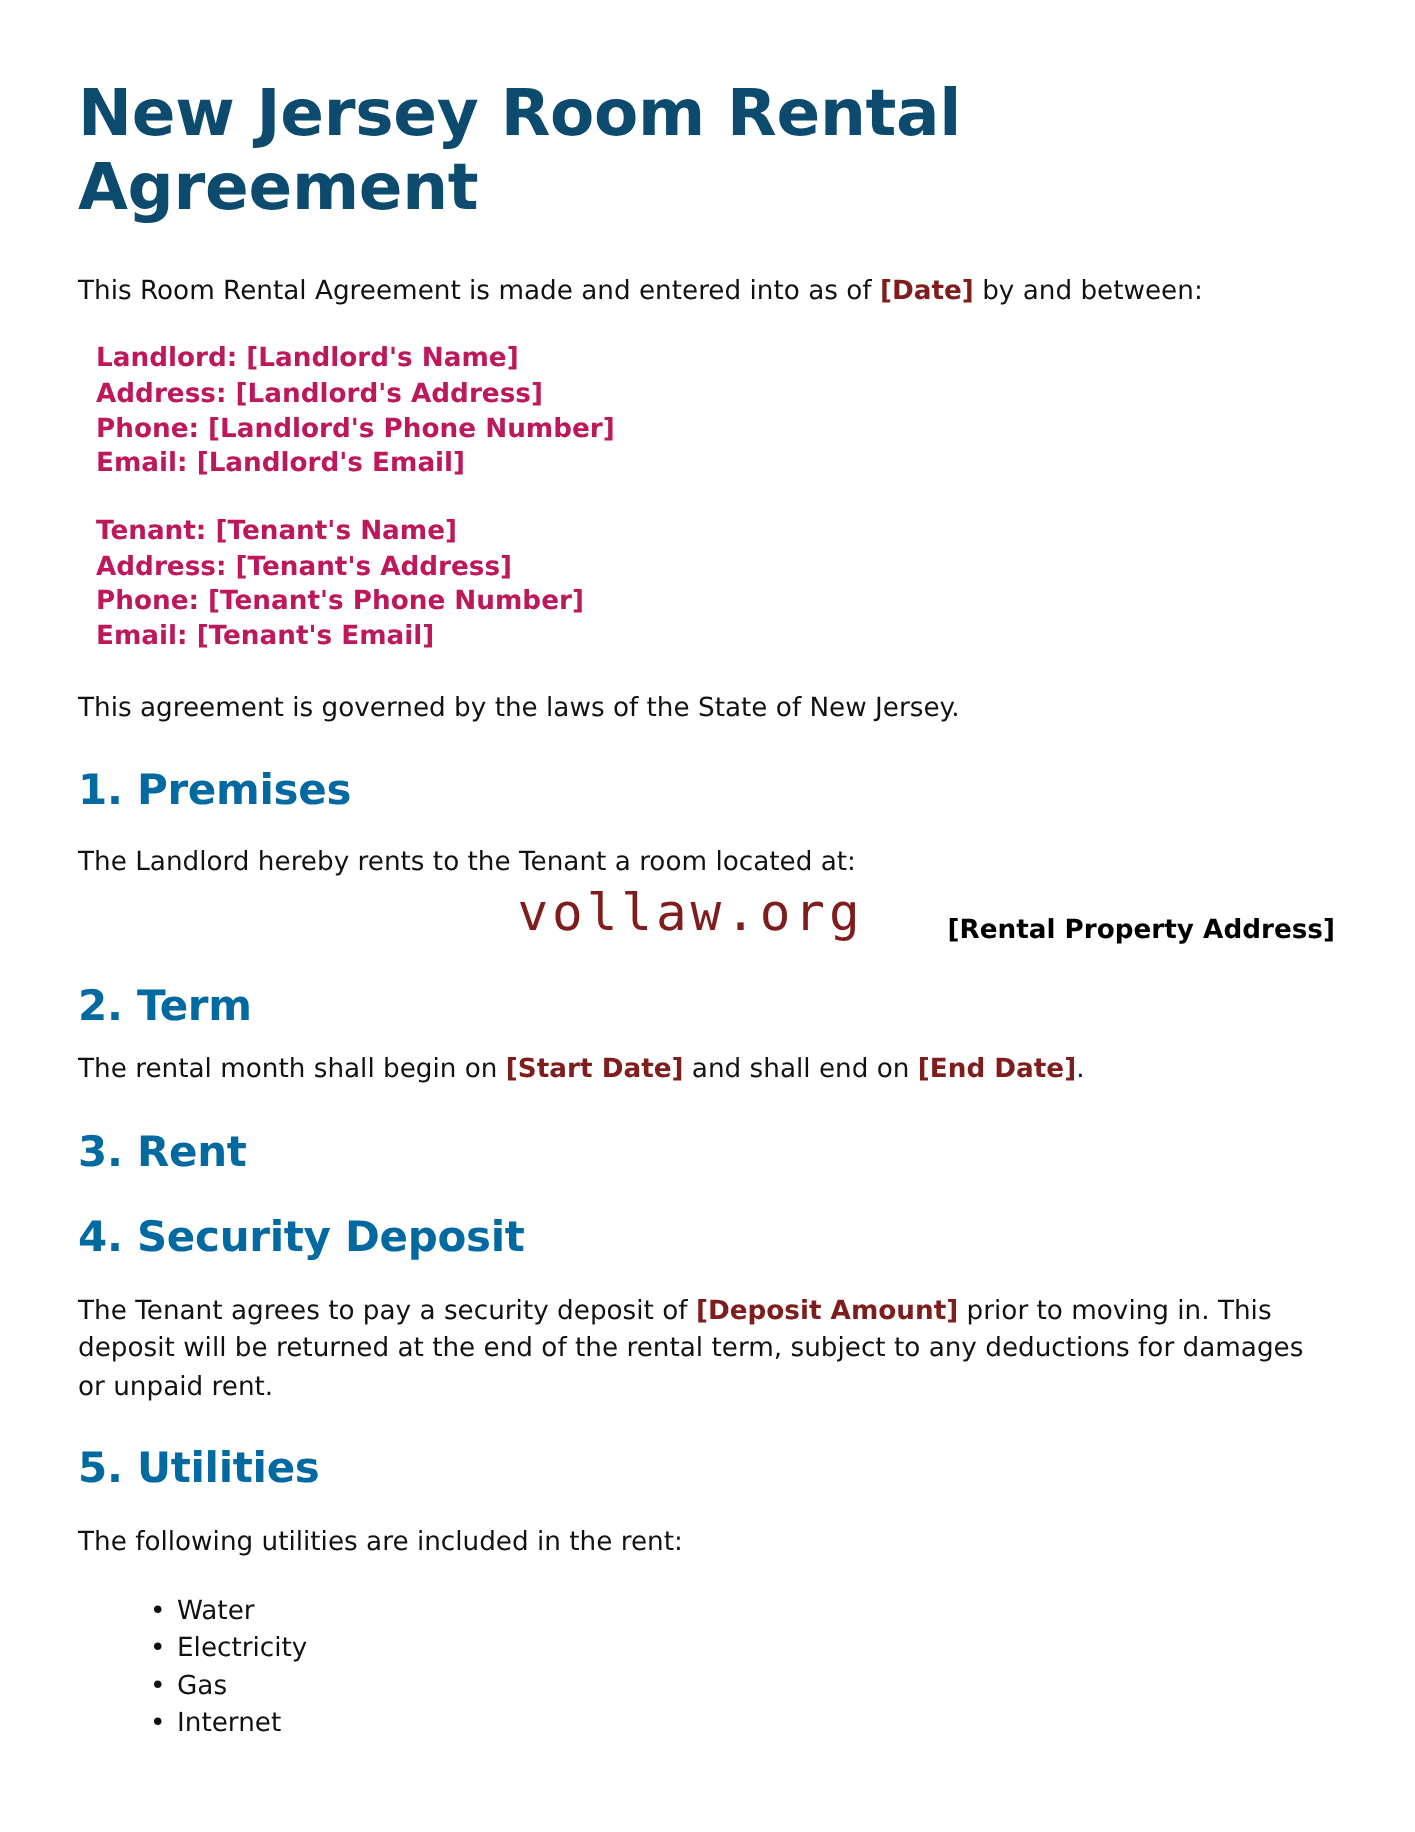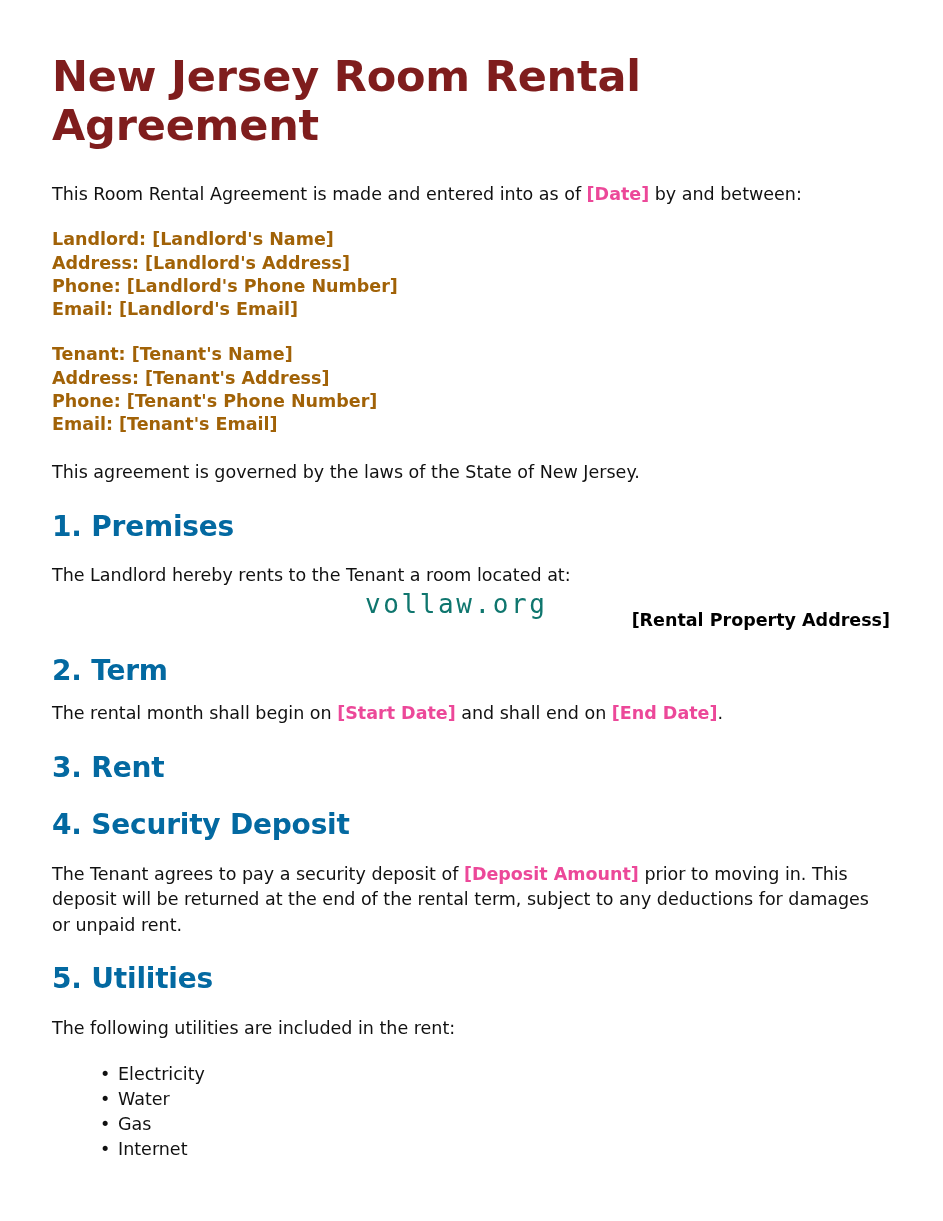--- a/index.html
+++ b/index.html
@@ -21,39 +21,39 @@
     padding: 52px 53px 0 52px;
     box-sizing: border-box;
     width: 943px;
   }
   .doc-title {
     font-size: 43px;
     font-weight: bold;
     line-height: 1.15;
     letter-spacing: -0.2px;
     margin: 0 0 31px 0;
-    color: #7f1d1d;
+    color: #0c4a6e;
   }
   .para {
     font-size: 17.5px;
     line-height: 1.45;
     margin: 0 0 21px 0;
     color: #111;
     max-width: 840px;
   }
   .para b, .bold {
     font-weight: bold;
-    color: #ec4899;
+    color: #7f1d1d;
   }
   .party-block {
     font-size: 17.5px;
     font-weight: bold;
     line-height: 1.33;
-    margin: 0 0 22px 0;
-    color: #a16207;
+    margin: 0 0 22px 12px;
+    color: #be185d;
   }
   .party-block .line {
     display: block;
     white-space: nowrap;
   }
   .party-block.second {
     margin-bottom: 24px;
   }
   h2.section-heading {
     font-size: 28px;
@@ -89,26 +89,26 @@
     content: "\2022";
     position: absolute;
     left: 0;
     top: 0;
     font-size: 17.5px;
     line-height: 1.42;
     color: #111;
   }
   .watermark {
     position: absolute;
-    left: 365px;
+    left: 345px;
     top: 589px;
     font-family: "DejaVu Sans Mono", monospace;
-    font-size: 26px;
+    font-size: 34px;
     letter-spacing: 2.6px;
-    color: #0f766e;
+    color: #7f1d1d;
     white-space: nowrap;
     pointer-events: none;
     user-select: none;
   }
 </style>
 </head>
 <body>
 
 <div class="page">
 
@@ -140,21 +140,21 @@
   <p class="para"><span>The rental month shall begin on </span><b>[Start Date]</b><span> and shall end on </span><b>[End Date]</b><span>.</span></p>
 
   <h2 class="section-heading">3. Rent</h2>
 
   <h2 class="section-heading">4. Security Deposit</h2>
   <p class="para"><span>The Tenant agrees to pay a security deposit of </span><b>[Deposit Amount]</b><span> prior to moving in. This deposit will be returned at the end of the rental term, subject to any deductions for damages or unpaid rent.</span></p>
 
   <h2 class="section-heading">5. Utilities</h2>
   <p class="para">The following utilities are included in the rent:</p>
   <ul class="util-list">
+    <li>Water</li>
     <li>Electricity</li>
-    <li>Water</li>
     <li>Gas</li>
     <li>Internet</li>
   </ul>
 
 </div>
 
 <div class="watermark">vollaw.org</div>
 
 </body></html>

